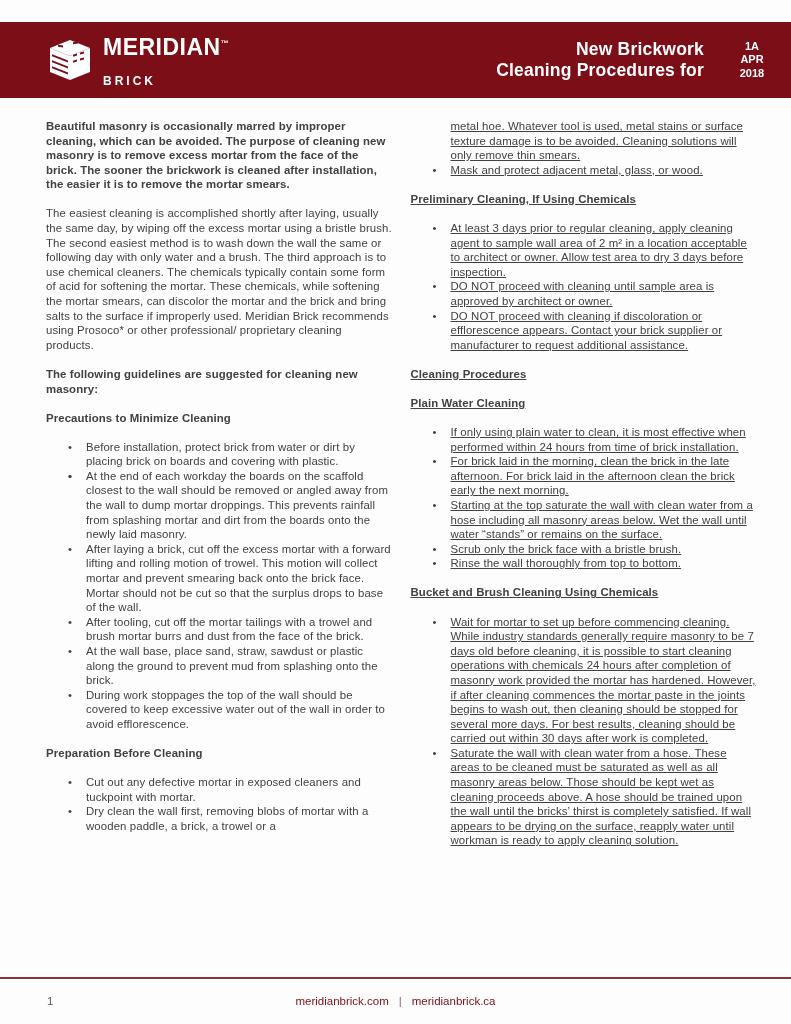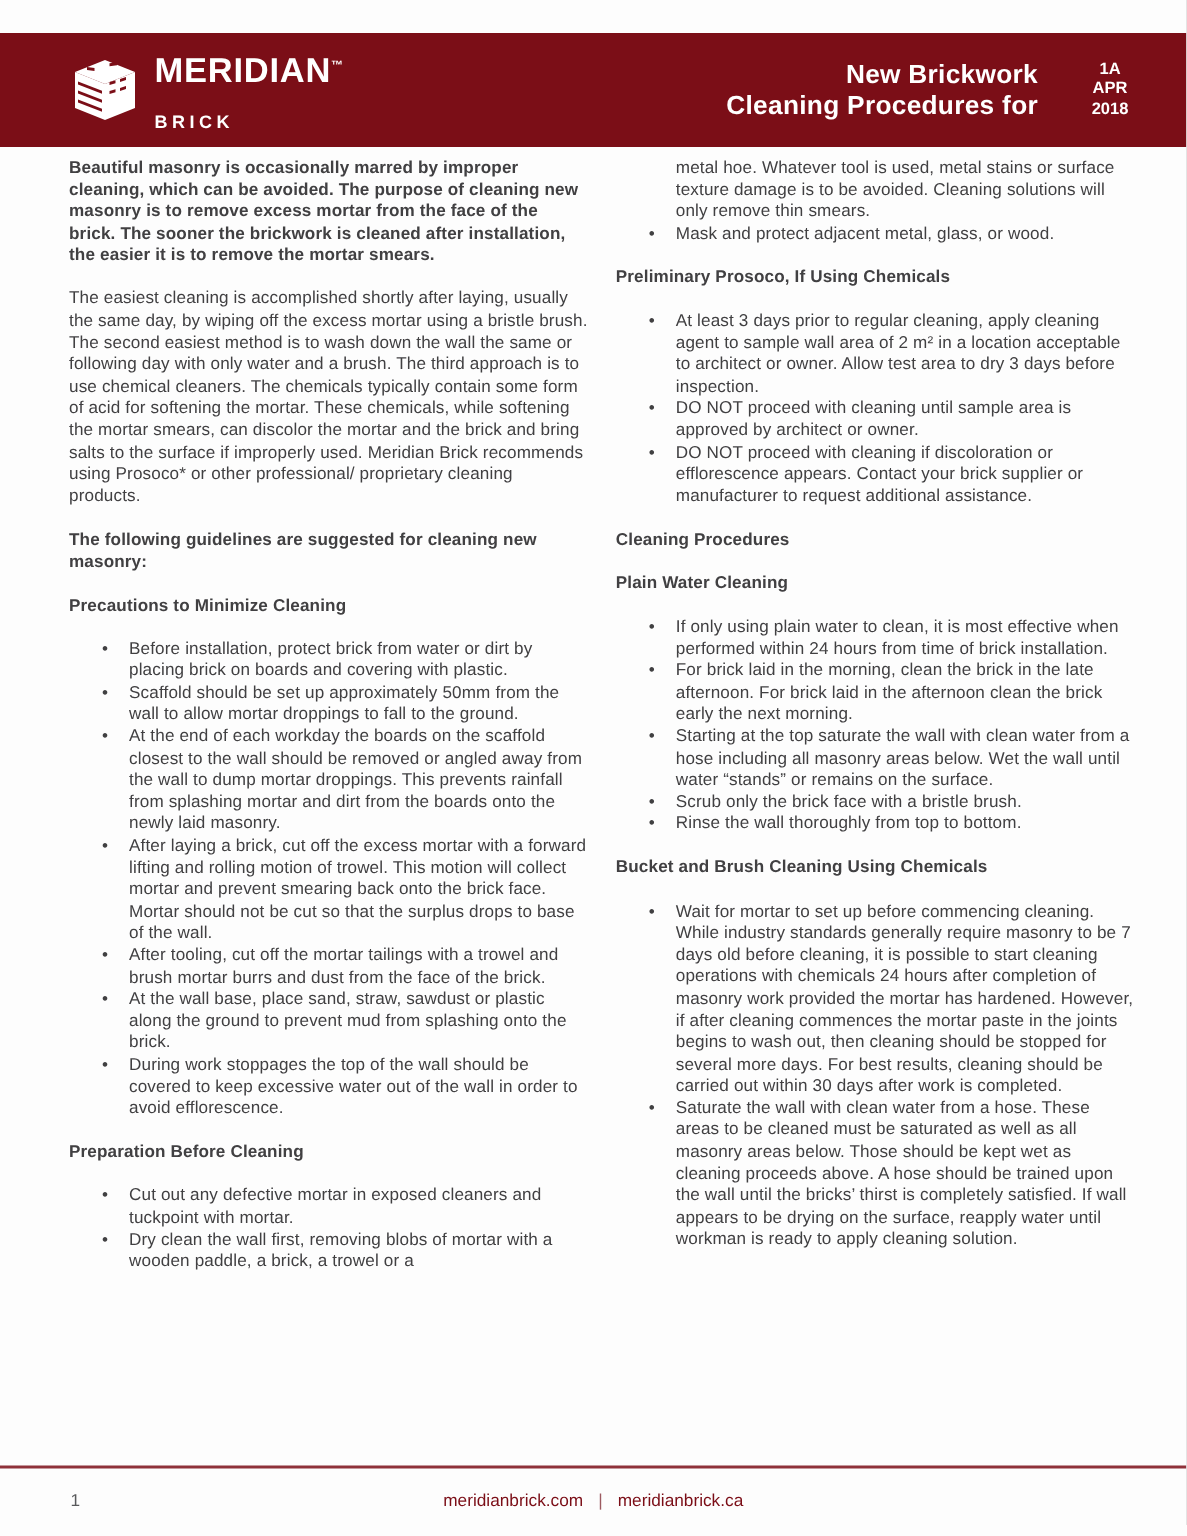--- a/index.html
+++ b/index.html
@@ -1,32 +1,32 @@
 <!DOCTYPE html>
 <html><head>
 <meta charset="utf-8">
 <style>
   html,body{margin:0;padding:0;background:#cfcfcf;font-family:"Liberation Sans",sans-serif;}
   .page{position:relative;width:791px;height:1024px;margin:0 auto;background:#fdfdfd;overflow:hidden;}
 
   
   .band{position:absolute;top:22px;left:0;width:791px;height:76px;background:#7b0e17;
-        display:flex;align-items:center;box-sizing:border-box;padding:0 30px 0 46px;}
+        display:flex;align-items:center;box-sizing:border-box;padding:0 18px 0 46px;}
   .logo{display:flex;align-items:center;}
   .logo svg{display:block;}
   .logo-text{margin-left:9px;color:#ffffff;}
   .logo-line1{font-size:23px;font-weight:bold;letter-spacing:0.5px;line-height:23px;}
   .logo-tm{font-size:8px;vertical-align:super;font-weight:bold;}
   .logo-line2{font-size:12px;font-weight:bold;letter-spacing:3px;line-height:14px;margin-top:16px;}
   .band-right{margin-left:auto;display:flex;align-items:center;}
   .doc-title{color:#ffffff;font-weight:bold;font-size:17.5px;line-height:21px;text-align:right;letter-spacing:0.2px;}
   .rev-badge{color:#ffffff;font-weight:bold;font-size:11px;line-height:13.5px;text-align:center;margin-left:27px;min-width:42px;}
 
   
-  .content{position:absolute;top:105px;left:46px;right:34px;display:flex;gap:18px;}
+  .content{position:absolute;top:119px;left:46px;right:34px;display:flex;gap:18px;}
   .col{flex:1;min-width:0;}
   .col p,.col h3,.col ul{margin:0 0 14.5px 0;font-size:11.4px;line-height:14.6px;color:#414042;letter-spacing:0.1px;}
   .col h3{font-weight:bold;}
   .col p.bold{font-weight:bold;}
   .col ul{list-style:none;padding:0;}
   .col li{position:relative;padding-left:40px;}
   .col li .marker{position:absolute;left:22px;top:0;}
 
   
   .footer-rule{position:absolute;top:977px;left:0;width:791px;height:2px;background:#7b0e17;opacity:0.85;}
@@ -80,39 +80,39 @@
   </div>
 
   <div class="content">
     <div class="col" id="left-col" style="color: rgb(65, 64, 66);">
         <p class="bold">Beautiful masonry is occasionally marred by improper cleaning, which can be avoided. The purpose of cleaning new masonry is to remove excess mortar from the face of the brick. The sooner the brickwork is cleaned after installation, the easier it is to remove the mortar smears.</p>
         <p>The easiest cleaning is accomplished shortly after laying, usually the same day, by wiping off the excess mortar using a bristle brush. The second easiest method is to wash down the wall the same or following day with only water and a brush. The third approach is to use chemical cleaners. The chemicals typically contain some form of acid for softening the mortar. These chemicals, while softening the mortar smears, can discolor the mortar and the brick and bring salts to the surface if improperly used. Meridian Brick recommends using Prosoco* or other professional/ proprietary cleaning products.</p>
         <p class="bold">The following guidelines are suggested for cleaning new masonry:</p>
         <h3>Precautions to Minimize Cleaning</h3>
         <ul>
           <li><span class="marker">•</span><span>Before installation, protect brick from water or dirt by placing brick on boards and covering with plastic.</span></li>
-          <li><span class="marker">•</span><span>Scaffold should be set up approximately 50mm from the wall to allow mortar droppings to fall to the ground.</span></li>
+          <li><span class="marker">•</span></li>
           <li><span class="marker">•</span><span>At the end of each workday the boards on the scaffold closest to the wall should be removed or angled away from the wall to dump mortar droppings. This prevents rainfall from splashing mortar and dirt from the boards onto the newly laid masonry.</span></li>
           <li><span class="marker">•</span><span>After laying a brick, cut off the excess mortar with a forward lifting and rolling motion of trowel. This motion will collect mortar and prevent smearing back onto the brick face. Mortar should not be cut so that the surplus drops to base of the wall.</span></li>
           <li><span class="marker">•</span><span>After tooling, cut off the mortar tailings with a trowel and brush mortar burrs and dust from the face of the brick.</span></li>
           <li><span class="marker">•</span><span>At the wall base, place sand, straw, sawdust or plastic along the ground to prevent mud from splashing onto the brick.</span></li>
           <li><span class="marker">•</span><span>During work stoppages the top of the wall should be covered to keep excessive water out of the wall in order to avoid efflorescence.</span></li>
         </ul>
         <h3>Preparation Before Cleaning</h3>
         <ul>
           <li><span class="marker">•</span><span>Cut out any defective mortar in exposed cleaners and tuckpoint with mortar.</span></li>
           <li><span class="marker">•</span><span>Dry clean the wall first, removing blobs of mortar with a wooden paddle, a brick, a trowel or a</span></li>
         </ul>
       </div>
-    <div class="col" id="right-col" style="color: rgb(65, 64, 66);">
+    <div class="col" id="right-col" style="color: rgb(65, 64, 66); text-decoration: underline;">
         <ul>
           <li class="no-marker"><span>metal hoe. Whatever tool is used, metal stains or surface texture damage is to be avoided. Cleaning solutions will only remove thin smears.</span></li>
           <li><span class="marker">•</span><span>Mask and protect adjacent metal, glass, or wood.</span></li>
         </ul>
-        <h3>Preliminary Prosoco, If Using Chemicals</h3>
+        <h3>Preliminary Cleaning, If Using Chemicals</h3>
         <ul>
           <li><span class="marker">•</span><span>At least 3 days prior to regular cleaning, apply cleaning agent to sample wall area of 2 m² in a location acceptable to architect or owner. Allow test area to dry 3 days before inspection.</span></li>
           <li><span class="marker">•</span><span>DO NOT proceed with cleaning until sample area is approved by architect or owner.</span></li>
           <li><span class="marker">•</span><span>DO NOT proceed with cleaning if discoloration or efflorescence appears. Contact your brick supplier or manufacturer to request additional assistance.</span></li>
         </ul>
         <h3>Cleaning Procedures</h3>
         <h3>Plain Water Cleaning</h3>
         <ul>
           <li><span class="marker">•</span><span>If only using plain water to clean, it is most effective when performed within 24 hours from time of brick installation.</span></li>
           <li><span class="marker">•</span><span>For brick laid in the morning, clean the brick in the late afternoon. For brick laid in the afternoon clean the brick early the next morning.</span></li>

